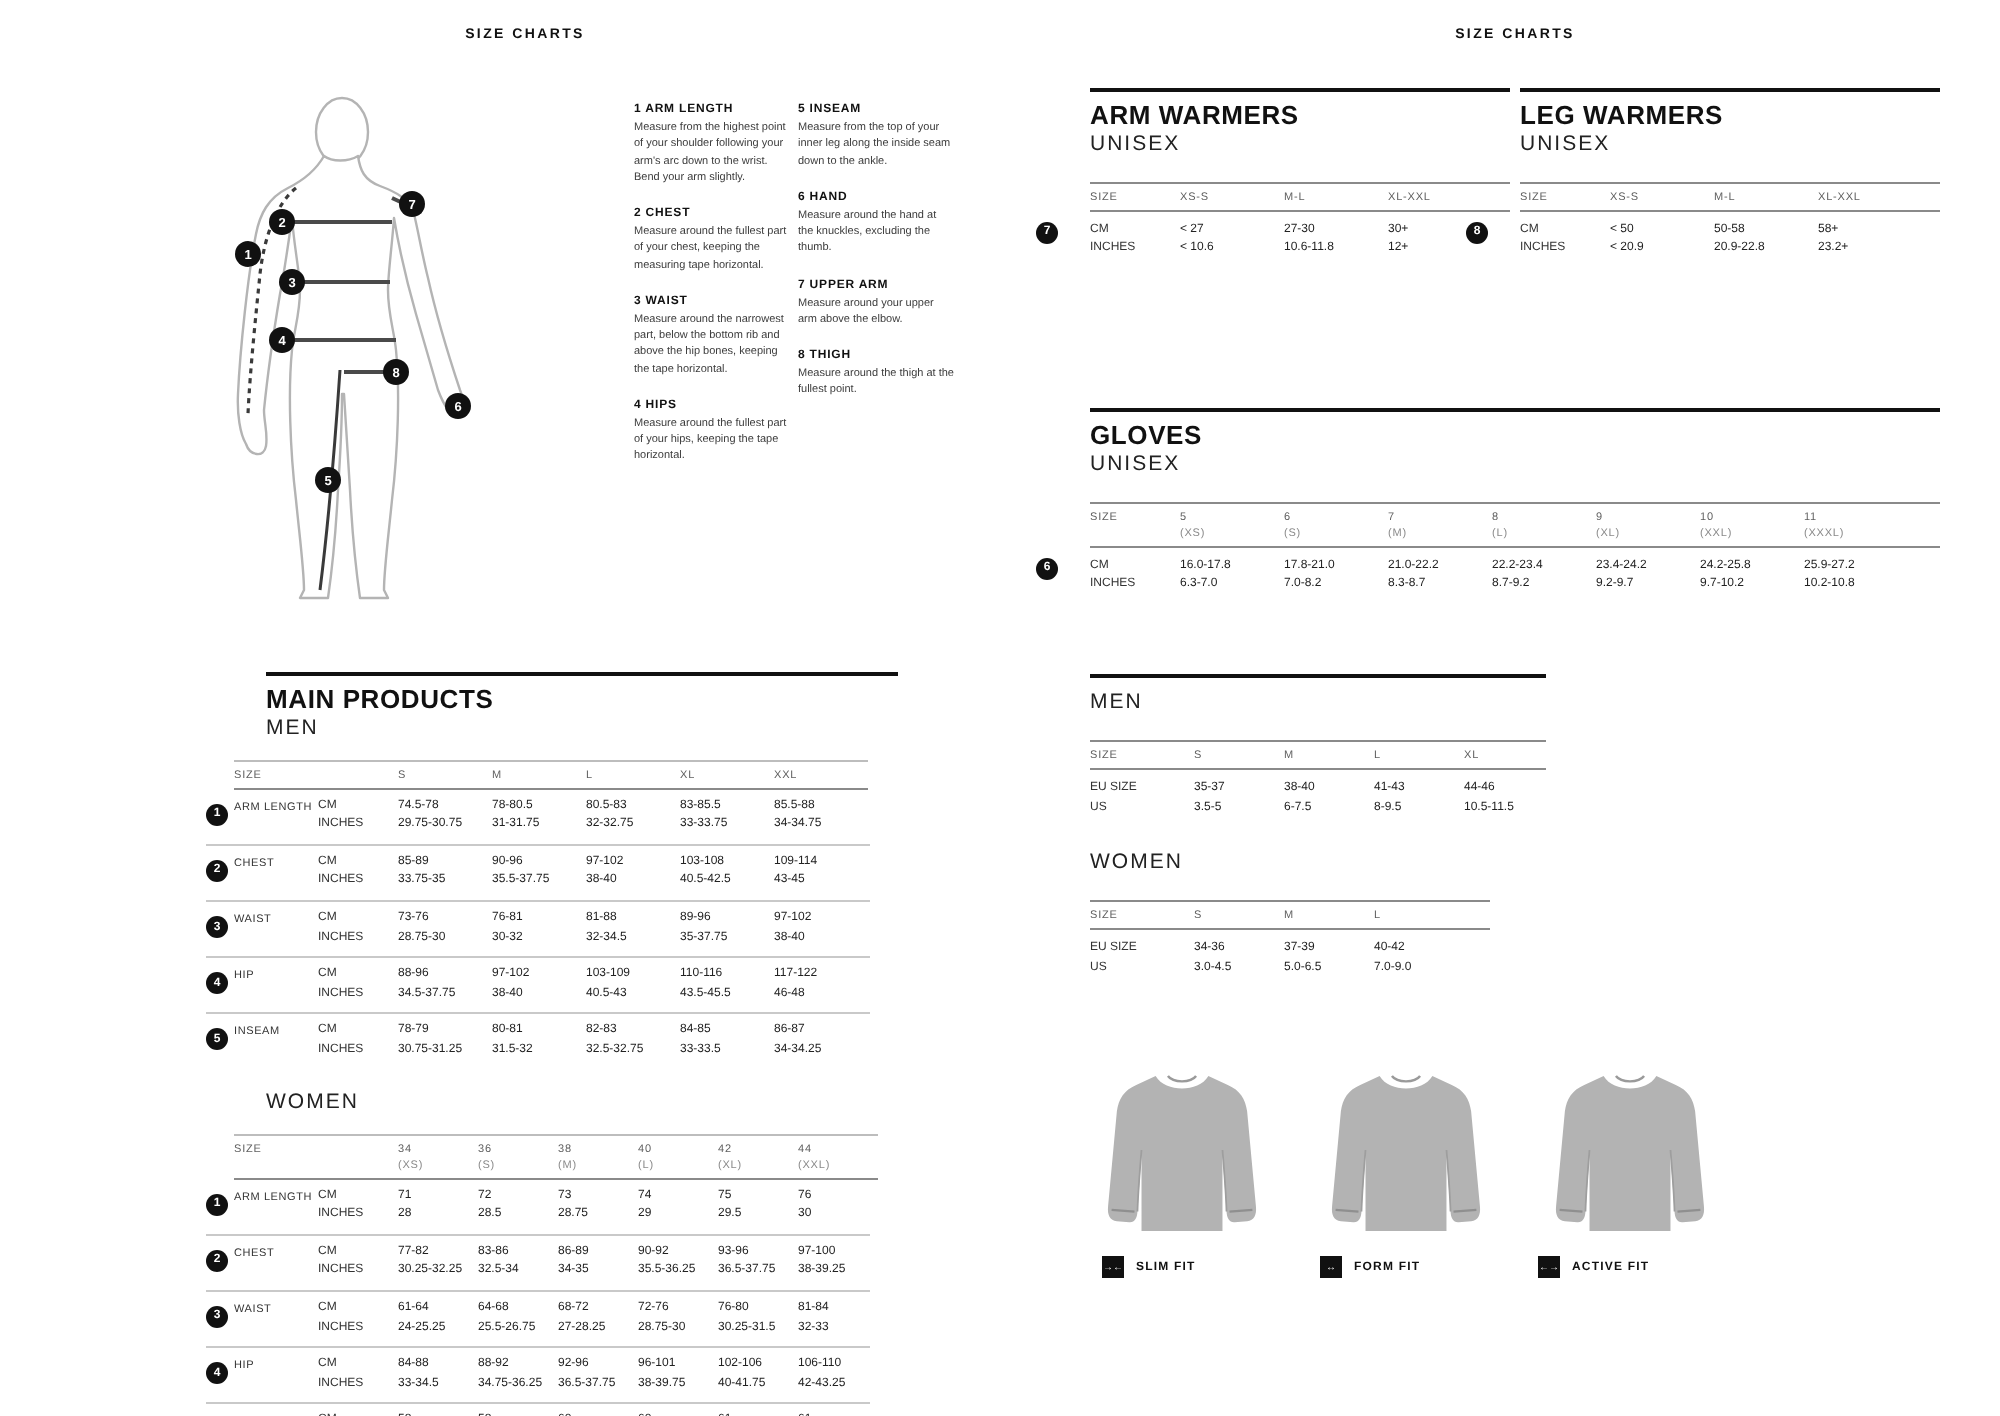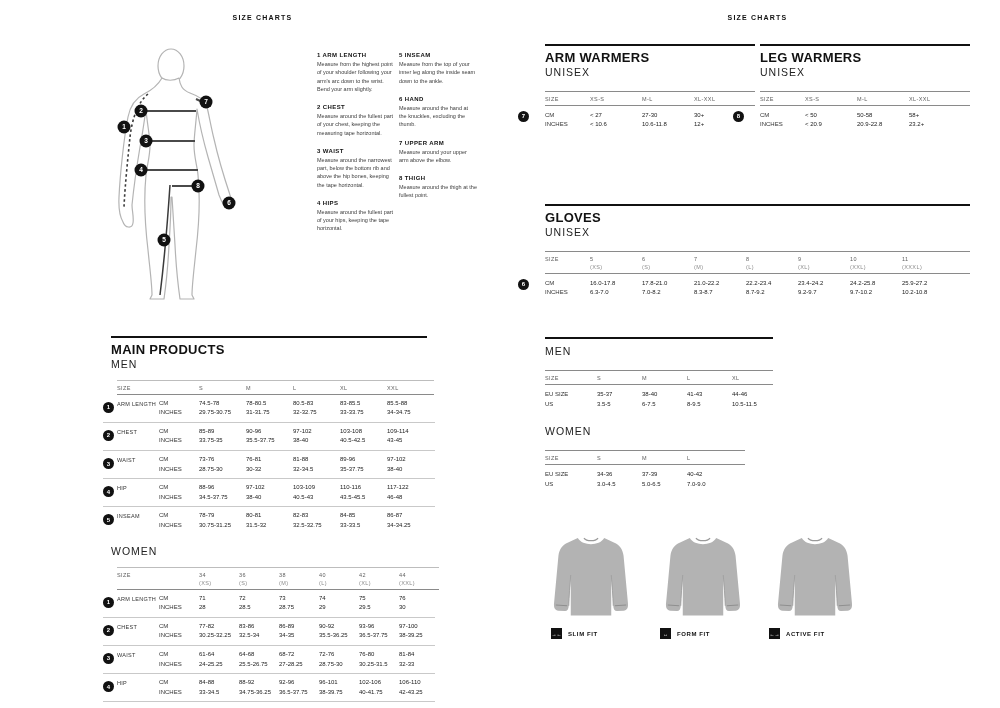--- a/index.html
+++ b/index.html
@@ -13,21 +13,21 @@
   .inst-col{position:absolute;top:52px;width:78px;}
   .inst-item{margin-bottom:11px;}
   .inst-title{font-size:6px;font-weight:bold;letter-spacing:.4px;margin-bottom:2px;color:#111;}
   .inst-body{font-size:5.5px;line-height:1.5;color:#3c3c3c;}
 
   
   .sec{position:absolute;}
   .sec-head{border-top:2px solid #111;padding-top:5px;}
   .sec-title{font-size:13px;font-weight:bold;letter-spacing:.3px;color:#111;line-height:1.05;}
   .sec-sub{font-size:10.5px;letter-spacing:1px;color:#222;margin-top:1px;}
-  .inset14{margin-left:8px;}
+  .inset14{margin-left:30px;}
   .inset27{margin-left:27px;}
 
   
   .trow{display:flex;align-items:flex-start;}
   .thead{border-top:1px solid #8a8a8a;border-bottom:1px solid #8a8a8a;padding:4px 0 3px;margin-top:13px;}
   .hcell{font-size:5.5px;color:#5f5f5f;letter-spacing:.4px;flex:none;}
   .hsub{font-size:5.5px;color:#8a8a8a;margin-top:2px;}
   .tbody-row{padding-top:5px;}
   .cell{font-size:6px;line-height:1.6;color:#222;flex:none;white-space:nowrap;}
   .ulabel{color:#333;}

